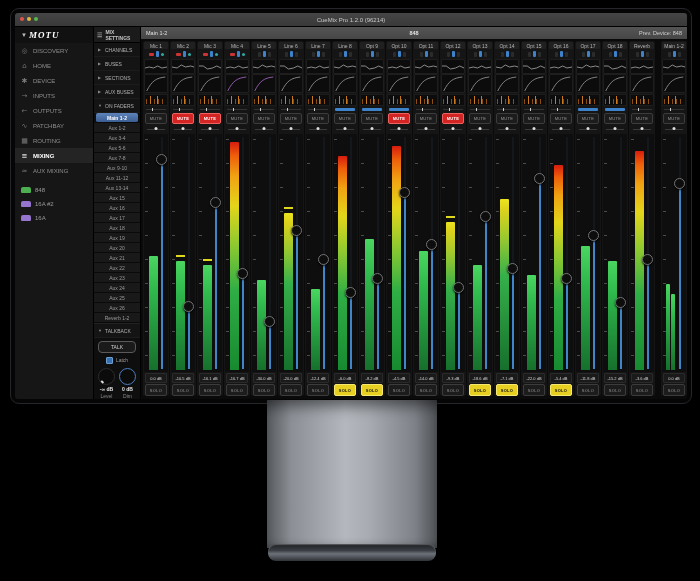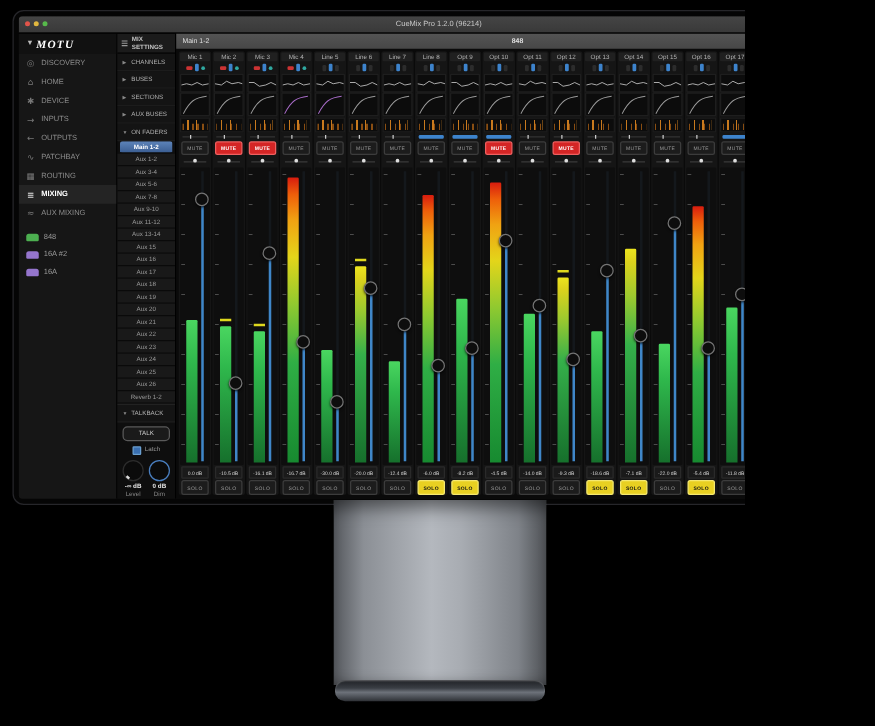--- a/index.html
+++ b/index.html
@@ -1,16 +1,16 @@
 <!DOCTYPE html>
 <html><head>
 <meta charset="utf-8">
 <style>
   html,body{margin:0;padding:0;background:#000;}
-  #canvas{position:relative;width:596px;height:581px;background:#000;overflow:hidden;
+  #canvas{position:relative;width:700px;height:581px;background:#000;overflow:hidden;
     font-family:"Liberation Sans",sans-serif;-webkit-font-smoothing:antialiased;}
 
   
   .monitor{position:absolute;left:10px;top:8px;width:680px;height:394px;background:#050505;
     border:1px solid #26262a;border-radius:9px;box-shadow:0 0 12px rgba(0,0,0,.8);}
   .screen{position:absolute;left:4px;top:4px;right:4px;bottom:4px;background:#101010;
     border-radius:3px;overflow:hidden;}
   .stand{position:absolute;left:267px;top:400px;width:170px;height:148px;
     background:linear-gradient(90deg,#55585d 0,#8b8f95 14%,#b4b8be 46%,#a8acb2 60%,#7e8288 87%,#4e5155 100%);
     box-shadow:inset 0 16px 14px -10px rgba(0,0,0,.5),inset 0 -8px 10px -7px rgba(0,0,0,.4);}

